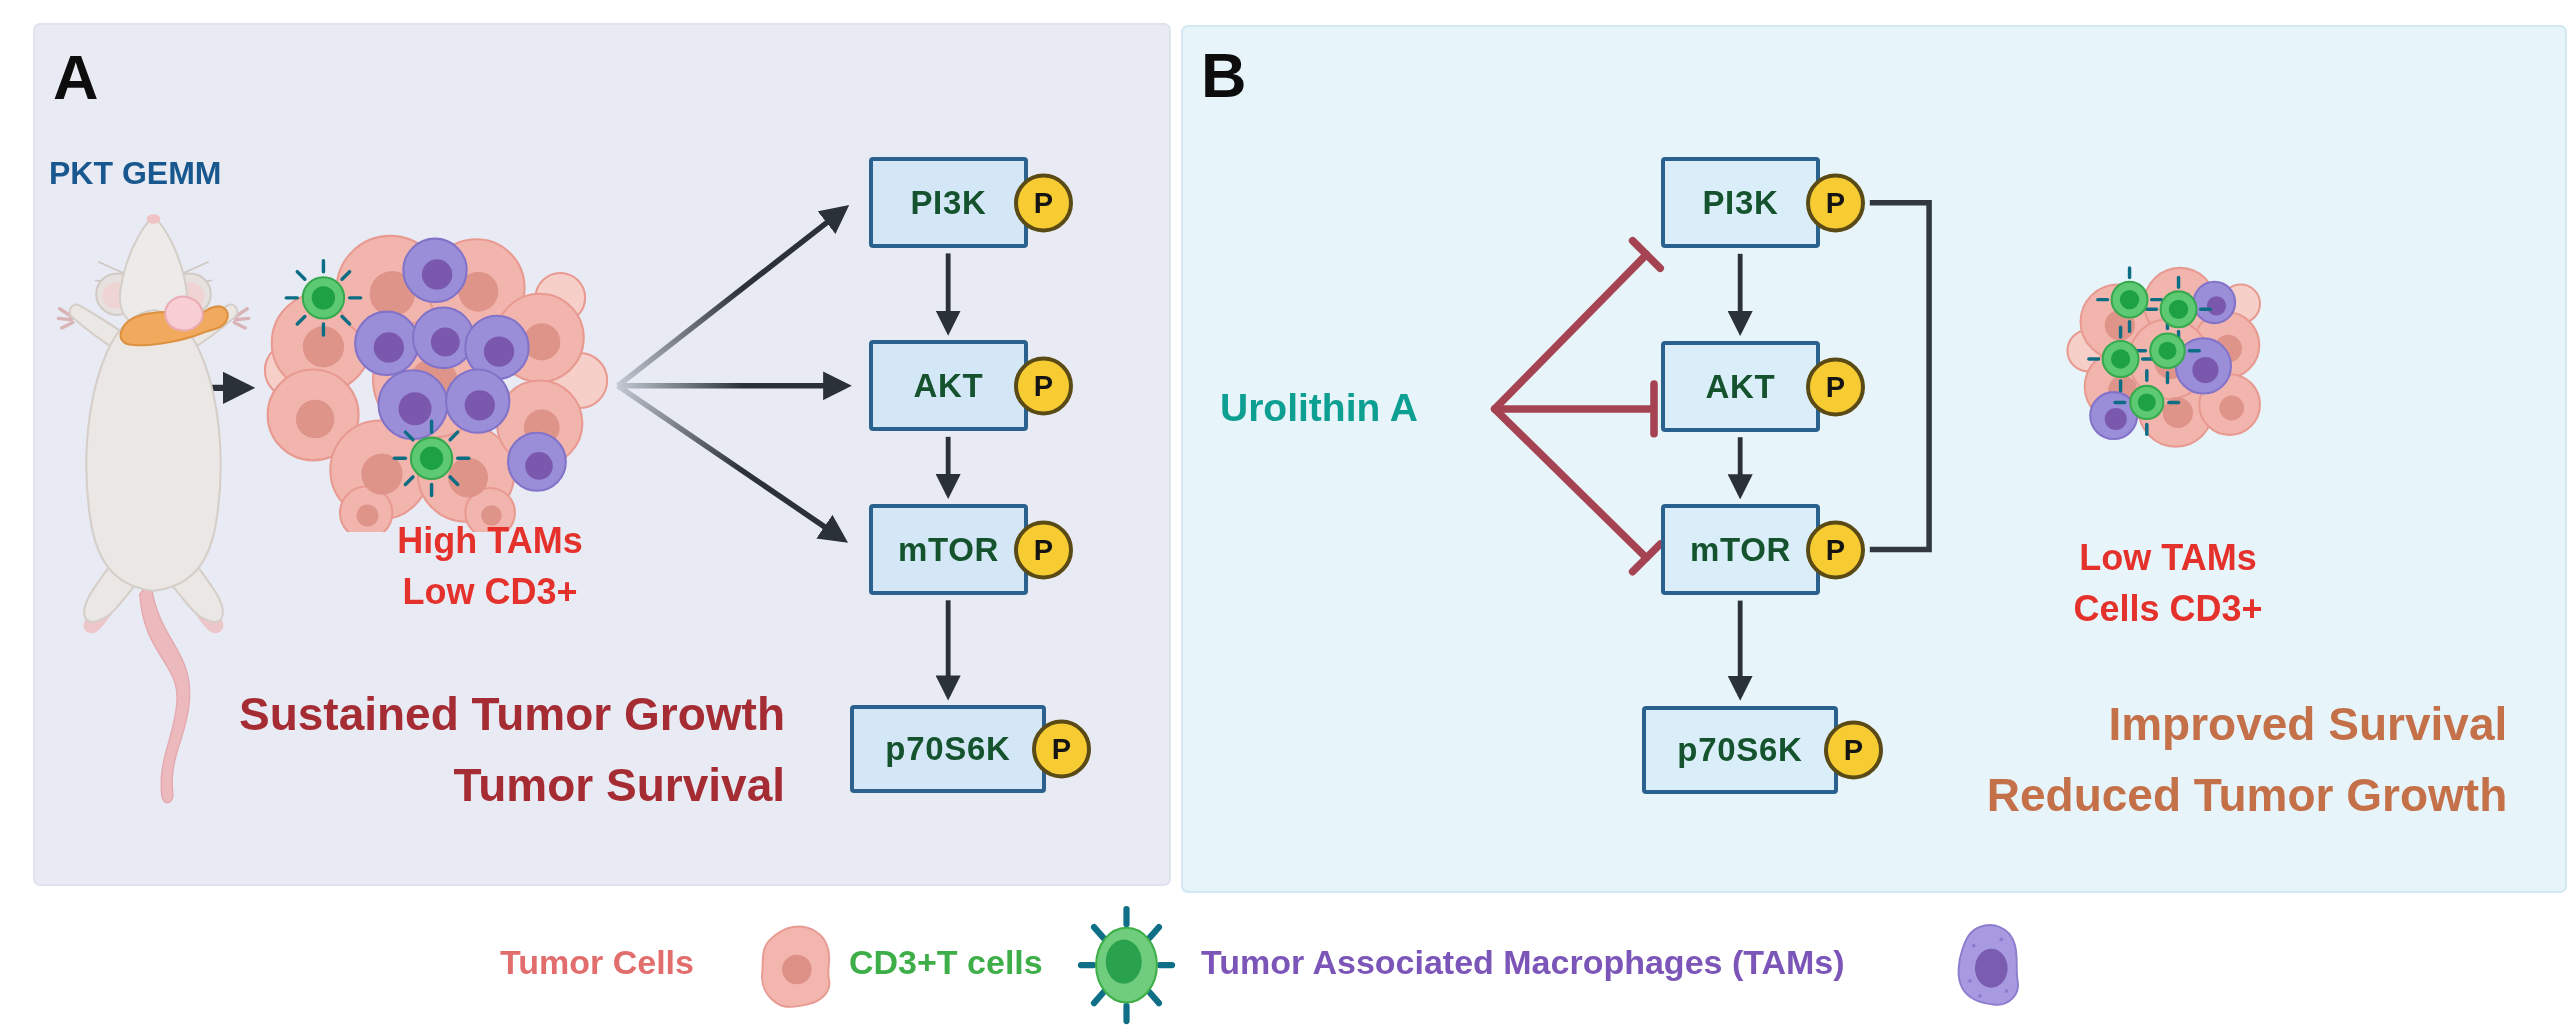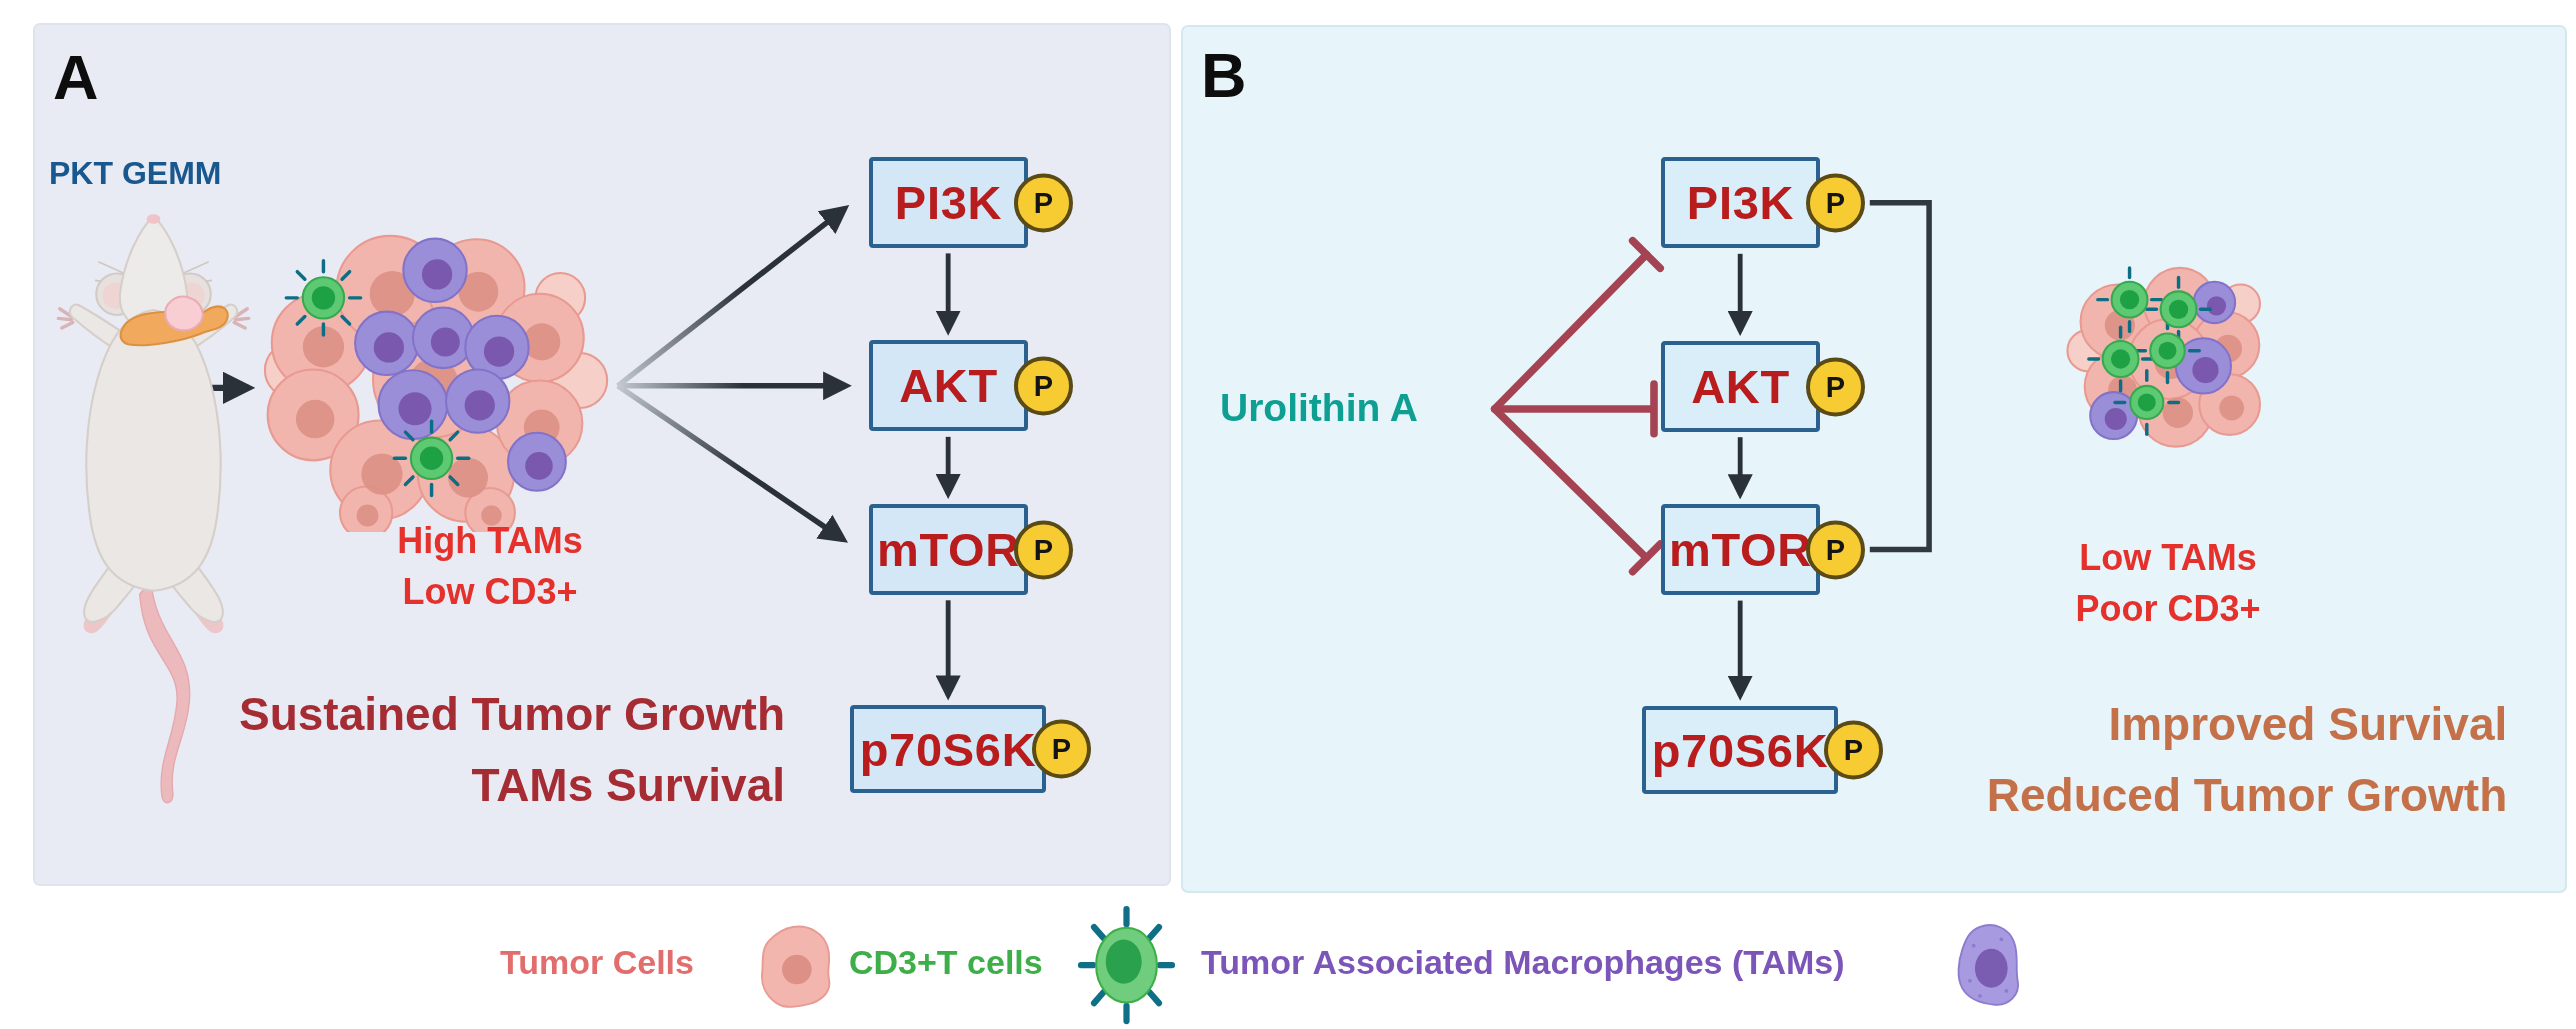--- a/index.html
+++ b/index.html
@@ -6,21 +6,21 @@
   .stage{position:relative;width:2576px;height:1029px;font-family:"Liberation Sans","DejaVu Sans",sans-serif;font-weight:bold;}
   .panel{position:absolute;box-sizing:border-box;border-radius:7px;}
   .panel-a{left:33px;top:23.4px;width:1138px;height:863px;background:#e9ebf4;border:2.1px solid #dfe3ee;}
   .panel-b{left:1181px;top:25px;width:1386px;height:868px;background:#e7f4fa;border:2.1px solid #d3e8f1;}
   .layer{position:absolute;left:0;top:0;pointer-events:none;}
   .panel-letter{position:absolute;font-size:63px;color:#0d0d0d;line-height:1;}
   .model-label{position:absolute;font-size:32px;color:#19588e;line-height:1;white-space:nowrap;}
   .treatment-label{position:absolute;font-size:39px;color:#0e9f93;line-height:1;white-space:nowrap;}
   .node{position:absolute;background:#d3e7f7;border:4.1px solid #2b618f;border-radius:4.1px;display:flex;align-items:center;justify-content:center;box-sizing:border-box;}
   .panel-b .node{background:#daeefa;}
-  .node-label{font-size:47px;color:#b91c1c;letter-spacing:0.7px;}
+  .node-label{font-size:33px;color:#14532d;letter-spacing:0.7px;}
   .p-badge{position:absolute;right:-49px;top:50%;transform:translateY(-50%);width:59px;height:59px;border-radius:50%;background:#f7cc33;border:4.1px solid #5a4a16;display:flex;align-items:center;justify-content:center;font-size:29px;color:#141414;box-sizing:border-box;}
   .state{position:absolute;transform:translateX(-50%);text-align:center;font-size:36px;line-height:51px;color:#e5312b;white-space:nowrap;}
   .outcome{position:absolute;transform:translateX(-50%);text-align:right;font-size:46px;line-height:71px;white-space:nowrap;}
   .outcome-a{color:#a62c34;}
   .outcome-b{color:#c4714a;}
   .legend{position:absolute;left:0;top:893px;width:2541px;height:136px;}
   .legend-label{position:absolute;font-size:34px;line-height:1;white-space:nowrap;}
 </style>
 </head>
 <body>
@@ -185,21 +185,21 @@
       <span class="node-label">mTOR</span>
       <span class="p-badge">P</span>
     </div>
     <div class="node" style="left:815px;top:680px;width:196px;height:88px;">
       <span class="node-label">p70S6K</span>
       <span class="p-badge">P</span>
     </div>
 
     <div class="outcome outcome-a" style="left:477px;top:654px;">
       <div>Sustained Tumor Growth</div>
-      <div>TAMs Survival</div>
+      <div>Tumor Survival</div>
     </div>
   </section>
 
   <section class="panel panel-b">
 
     <svg class="layer" width="1386" height="868" viewBox="0 0 2010 1259">
       <defs>
         <marker id="mB" viewBox="0 0 10 10" refX="8" refY="5" markerWidth="5.2" markerHeight="5.2" orient="auto-start-reverse">
           <path d="M0,0 L10,5 L0,10 z" fill="#2b3138"></path>
         </marker>
@@ -304,21 +304,21 @@
             <circle cx="166" cy="70" r="14"></circle>
             <circle cx="82" cy="142" r="14"></circle>
           <circle cx="150" cy="130" r="13"></circle>
             <circle cx="120" cy="205" r="13"></circle>
         </g>
       </g>
     </svg>
 
     <div class="state" style="left:985px;top:505px;">
       <div>Low TAMs</div>
-      <div>Poor CD3+</div>
+      <div>Cells CD3+</div>
     </div>
 
     <div class="outcome outcome-b" style="left:1064px;top:662px;">
       <div>Improved Survival</div>
       <div>Reduced Tumor Growth</div>
     </div>
   </section>
 
   <div class="legend">
 

